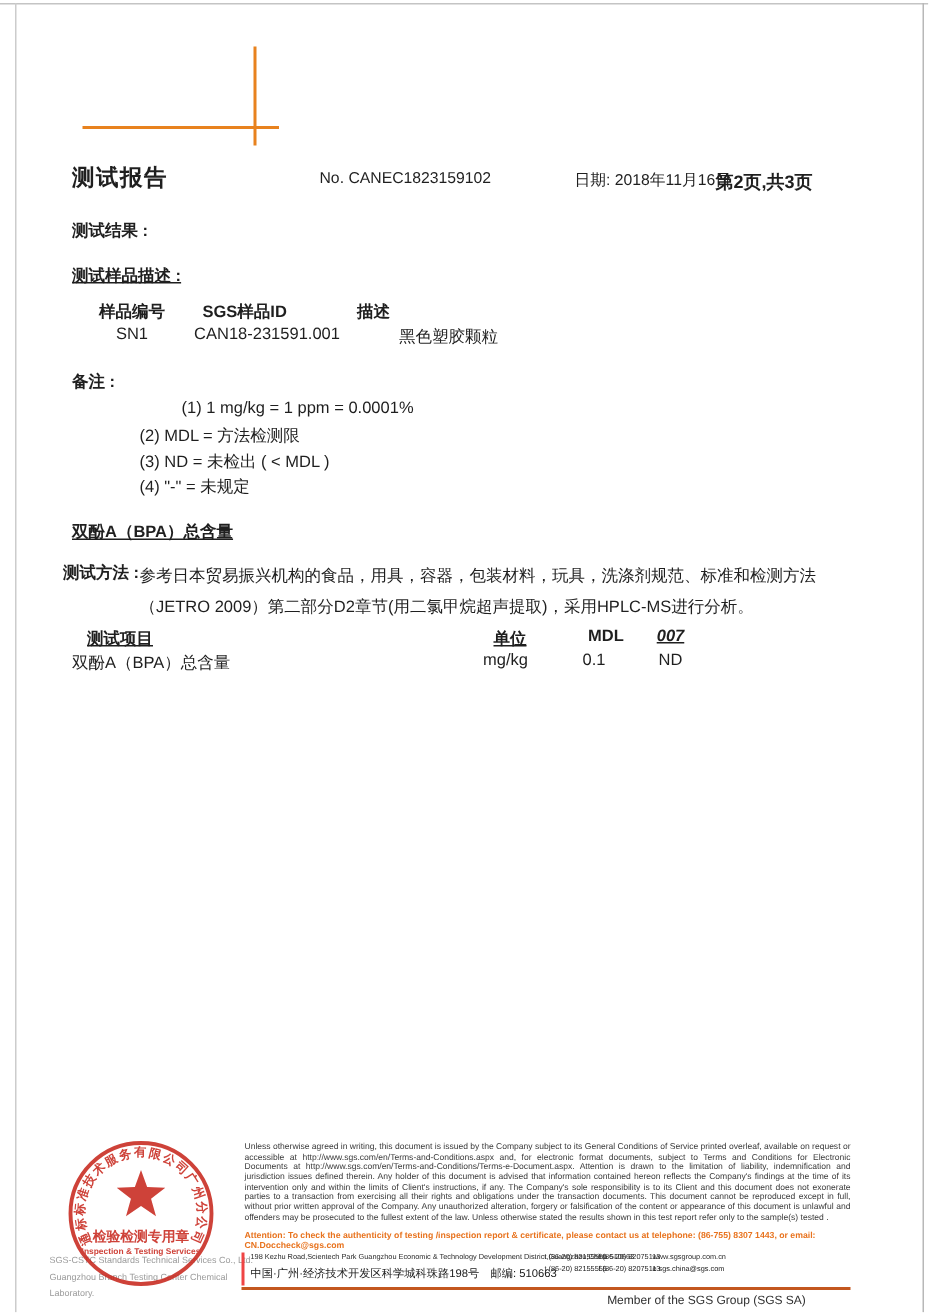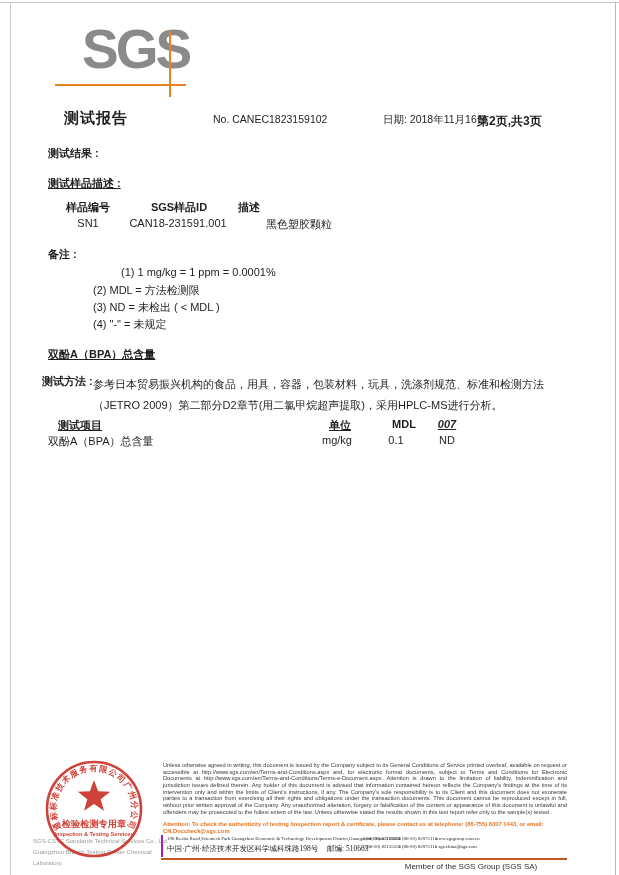--- a/index.html
+++ b/index.html
@@ -11,31 +11,31 @@
   .abs { position:absolute; }
   
   .edge-top    { top:2px; left:0; width:619px; height:1px; background:#c4c4c4; }
   .edge-left   { top:2px; left:10px; width:1px; height:873px; background:#cccccc; }
   .edge-right  { top:2px; left:615px; width:1px; height:873px; background:#b8b8b8; }
   
   .logo-text { left:82px; top:22px; font-size:55px; font-weight:bold; color:#8a8a8a; letter-spacing:-3px; line-height:1; }
   .logo-hline { left:55px; top:84px; width:131px; height:2px; background:#e8821e; }
   .logo-vline { left:169px; top:31px; width:2px; height:66px; background:#e8821e; }
   
-  .title { left:48px; top:109px; font-size:15px; font-weight:bold; letter-spacing:1px;margin-left:16px; }
+  .title { left:48px; top:109px; font-size:15px; font-weight:bold; letter-spacing:1px; }
   .report-no { left:213px; top:113px; font-size:10.5px; }
   .report-date { left:383px; top:113px; font-size:10.5px; }
   .page-info { left:477px; top:113px; font-size:12px;font-weight:bold; }
   
   .lbl { font-size:11px; font-weight:bold; }
   .txt { font-size:11px; }
   .test-result-label { left:48px; top:146px; }
   .sample-title { left:48px; top:176px; text-decoration:underline; }
   .sample-h-no   { left:60px;  top:200px; width:56px;  text-align:center; }
-  .sample-h-id   { left:135px; top:200px; width:88px;  text-align:center; }
+  .sample-h-id   { left:135px; top:200px; width:88px;  }
   .sample-h-desc { left:238px; top:200px; }
   .sample-r-no   { left:60px;  top:217px; width:56px;  text-align:center; }
   .sample-r-id   { left:128px; top:217px; width:100px; text-align:center; }
   .sample-r-desc { left:238px; top:217px;margin-left:28px; }
   .notes-label { left:48px; top:247px; }
   .note-0 { left:93px; top:266px;margin-left:28px; }
   .note-1 { left:93px; top:283px; }
   .note-2 { left:93px; top:300px; }
   .note-3 { left:93px; top:317px; }
   .bpa-title { left:48px; top:347px; text-decoration:underline; }
@@ -47,38 +47,37 @@
   .res-h-id   { left:429px; top:418px; width:36px; text-align:center; text-decoration:underline; font-style:italic; }
   .res-r-item { left:48px;  top:434px; }
   .res-r-unit { left:322px; top:434px; width:36px; text-align:left; }
   .res-r-mdl  { left:378px; top:434px; width:36px; text-align:center; }
   .res-r-val  { left:429px; top:434px; width:36px; text-align:center; }
   
   .company-lines { left:33px; top:836px; width:140px; font-size:6px; line-height:11px; color:#9b9b9b; }
   .stamp { left:38px; top:753px; width:112px; height:112px; opacity:0.88; }
   .legal { left:163px; top:762px; width:404px; font-size:5.7px; line-height:6.65px; text-align:justify; color:#3a3a3a; }
   .attention { left:163px; top:821px; width:404px; font-size:5.8px; line-height:6.6px; font-weight:bold; color:#e8731e; }
-  .addr-block { left:161px; top:835px; width:406px; height:22px; border-left:2px solid #a21caf;font-family:Liberation Serif, serif; }
+  .addr-block { left:161px; top:835px; width:406px; height:22px; border-left:2px solid #ef4444; }
   .addr-row { position:absolute; left:4px; width:400px; white-space:nowrap; }
   .addr-en { top:1px;  font-size:4.9px; color:#2a2a2a; }
   .addr-cn { top:9px;  font-size:7.5px; color:#1a1a1a; }
   .addr-cell { position:absolute; top:0; }
   .footer-rule { left:161px; top:858px; width:406px; height:2px; background:#c3571f; }
   .member { left:375px; top:862px; width:192px; font-size:8px; color:#2f2f2f; text-align:center; }
 </style>
 </head>
 <body>
 
 <div class="page">
 
   <div class="abs edge-top"></div>
   <div class="abs edge-left"></div>
   <div class="abs edge-right"></div>
 
-  <div class="abs logo-text">SGS</div>
   <div class="abs logo-hline"></div>
   <div class="abs logo-vline"></div>
 
   <div class="abs title">测试报告</div>
   <div class="abs report-no">No. CANEC1823159102</div>
   <div class="abs report-date">日期: 2018年11月16日</div>
   <div class="abs page-info">第2页,共3页</div>
 
   <div class="abs lbl test-result-label">测试结果 :</div>
 

